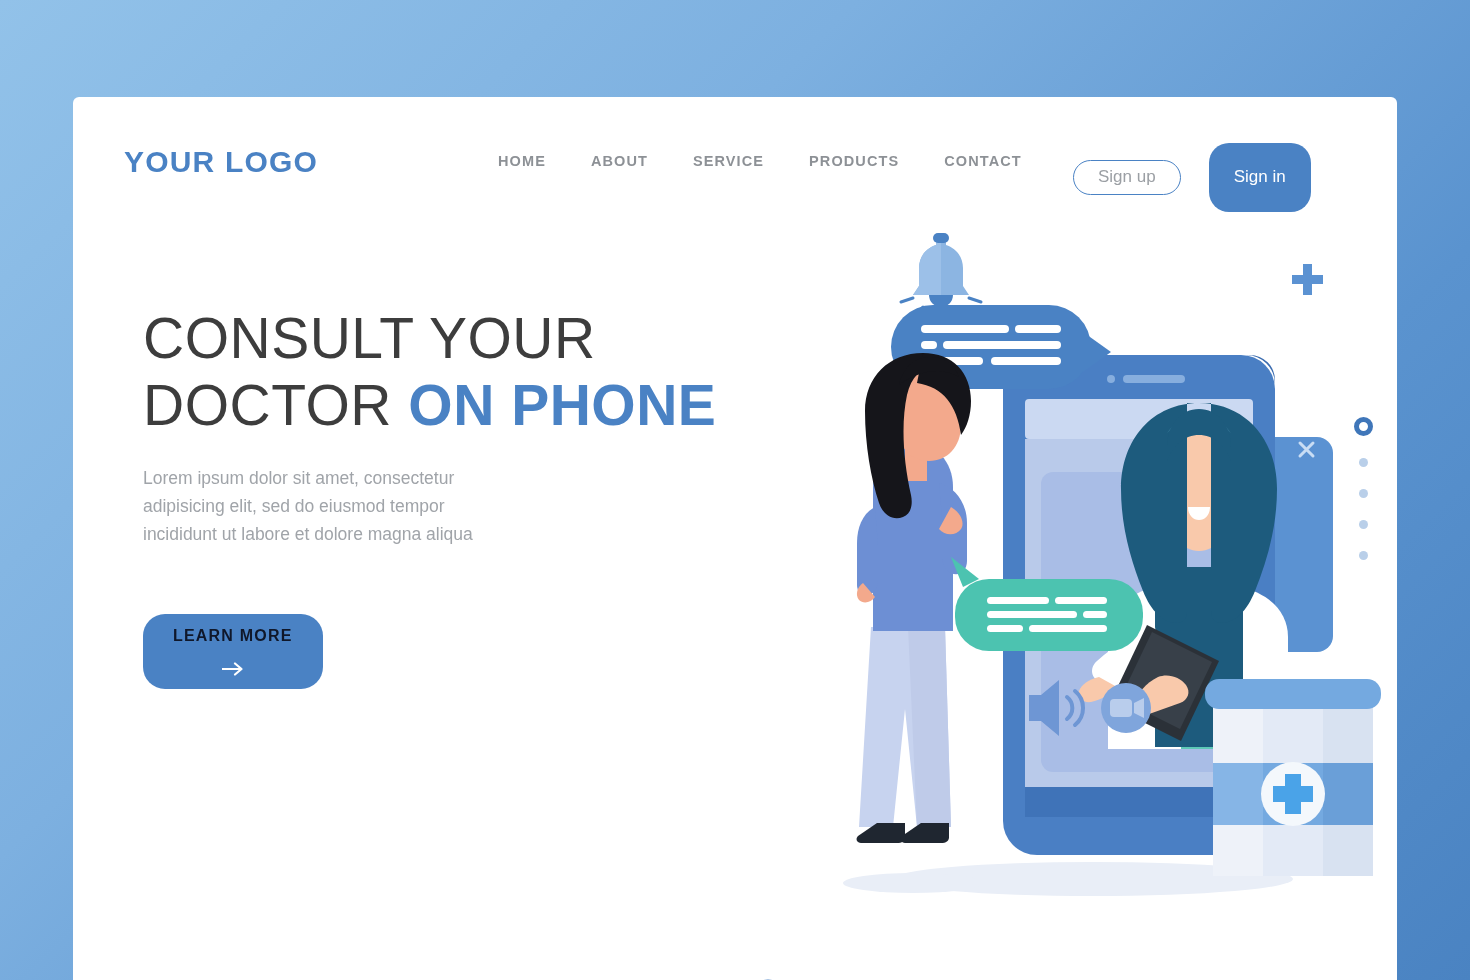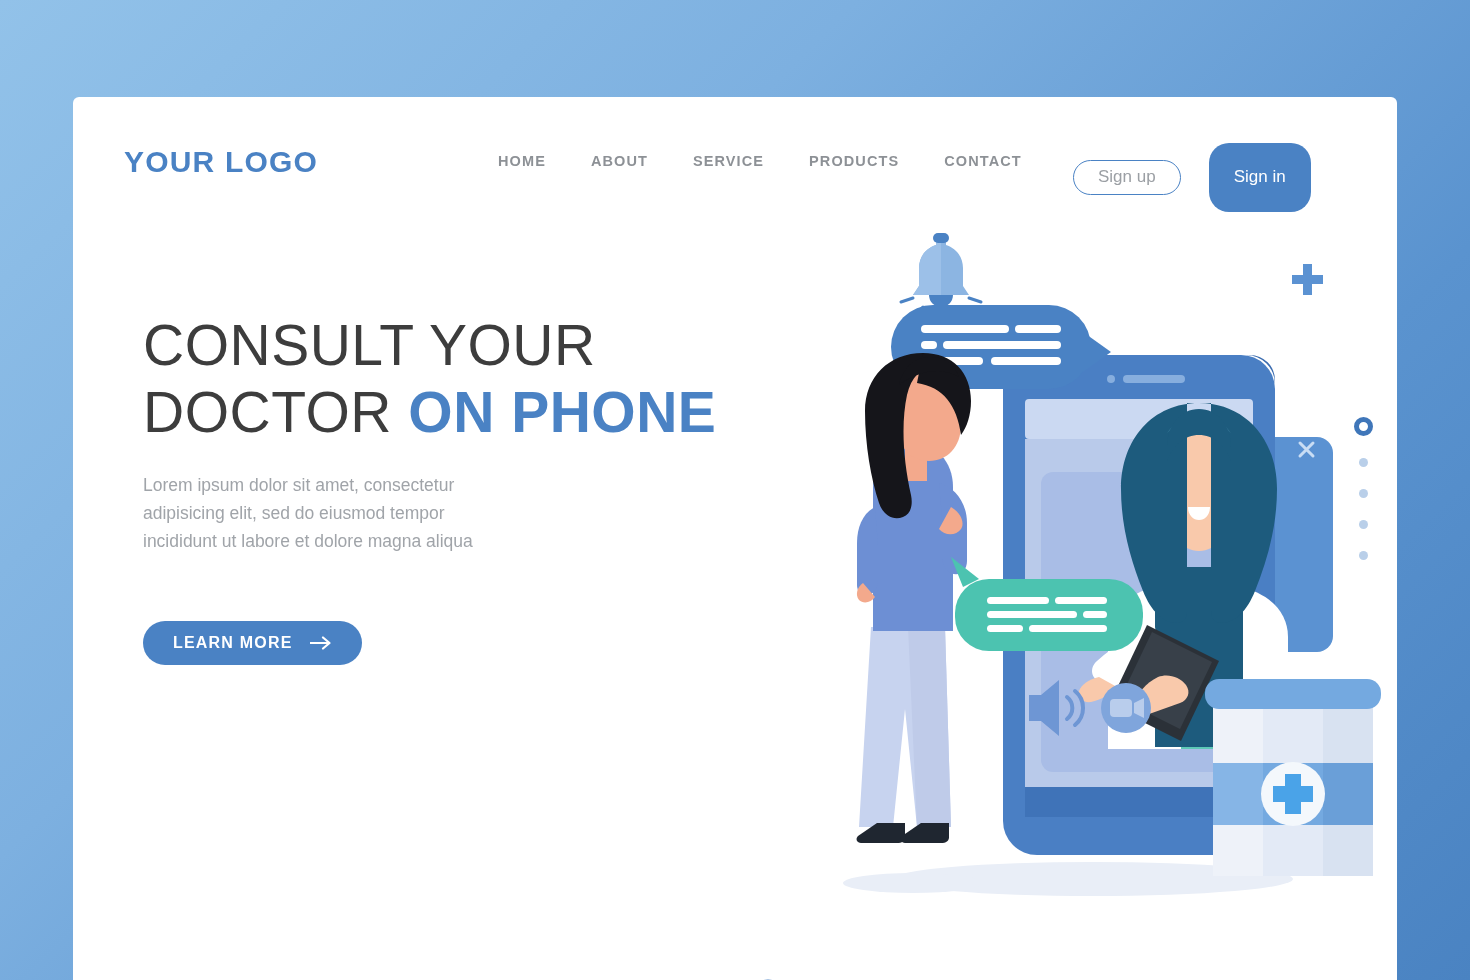--- a/index.html
+++ b/index.html
@@ -42,35 +42,36 @@
     border-radius:20px; padding:7px 24px; font-size:17px; cursor:pointer;
     line-height:1.1;
   }
   .btn-signin{
     background:#4a82c4; color:#ffffff; border:none;
     border-radius:20px; padding:25px 25px; font-size:17px; cursor:pointer;
     line-height:1.1;
   }
 
   
-  .hero{ position:absolute; left:70px; top:215px; width:620px; }
+  .hero{ position:absolute; left:70px; top:208px; width:620px; }
   .headline{
     font-size:57px; line-height:1.18; color:#3d3d3d; font-weight:300;
     letter-spacing:0.5px;
   }
   .headline .accent{ color:#4a82c4; font-weight:bold; }
   .sub{
     margin-top:24px; font-size:17.5px; line-height:1.62; color:#a0a4a9;
     max-width:380px;
   }
   .learn{
     margin-top:65px; display:inline-flex; align-items:center; gap:17px;
-    background:#4a82c4; color:#ffffff; border:none; border-radius:22px;
+    background:#4a82c4; color:#0f172a; border:none; border-radius:22px;
     padding:13px 30px; font-size:16px; font-weight:bold; letter-spacing:1.2px;
     cursor:pointer;
+    flex-direction:column;
   }
   .learn .arrow{ display:inline-flex; }
 
   
   .illu{ position:absolute; left:690px; top:110px; width:620px; height:700px; }
   .illu svg{ display:block; }
 
   
   .dots{
     position:absolute; right:24px; top:320px;

